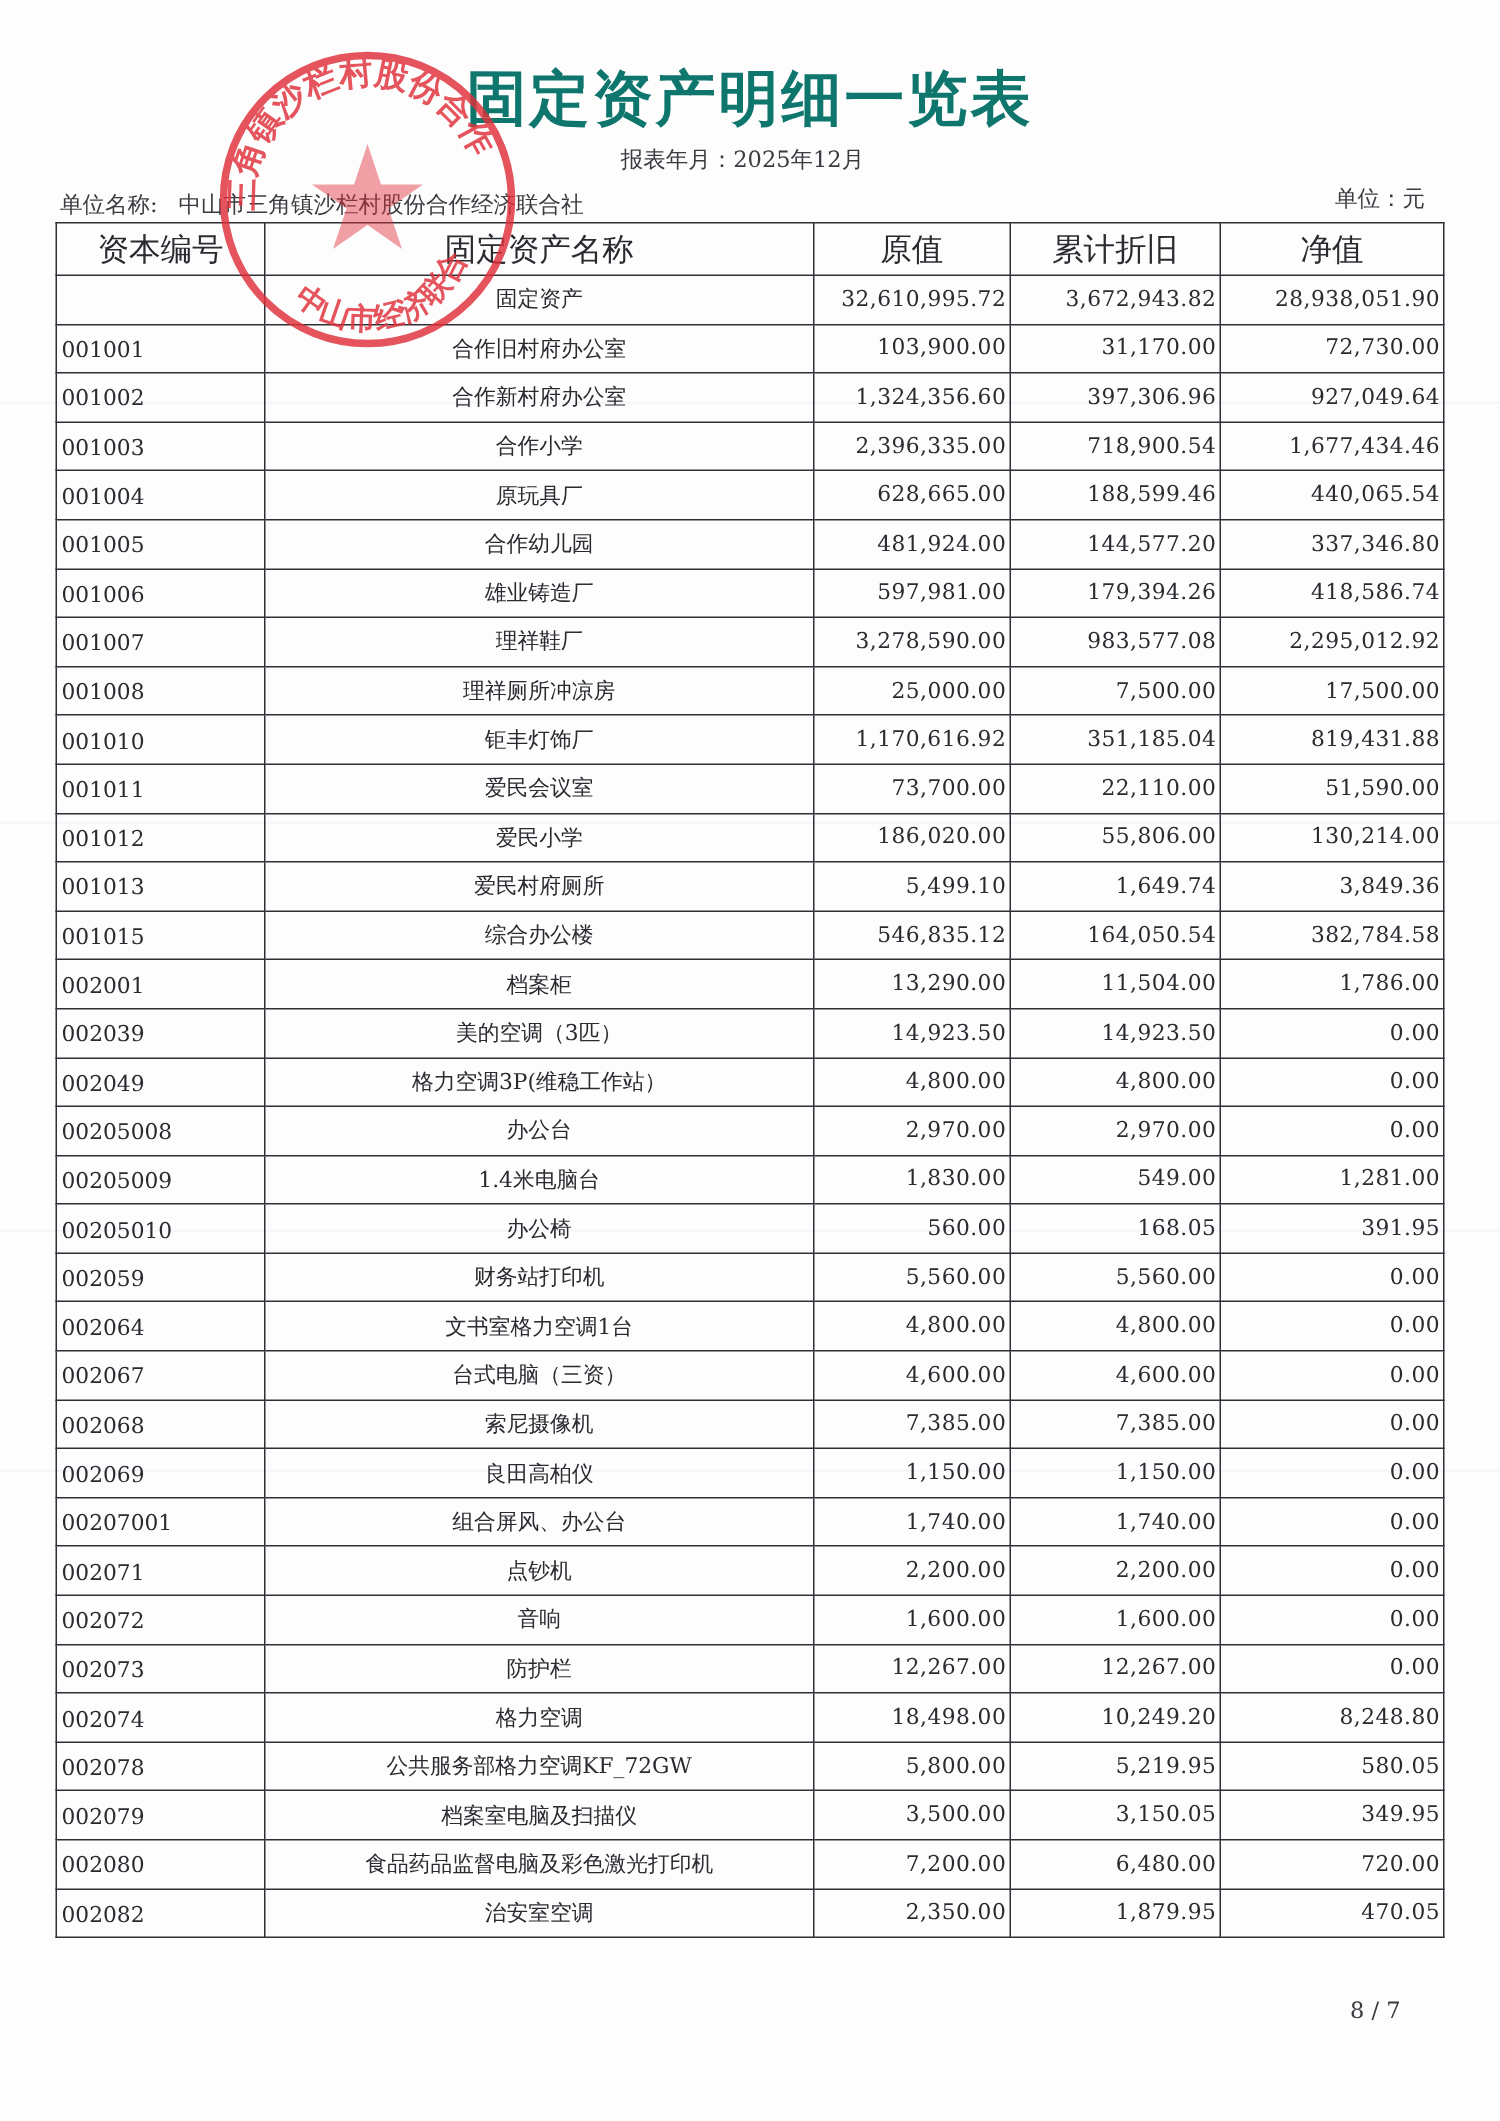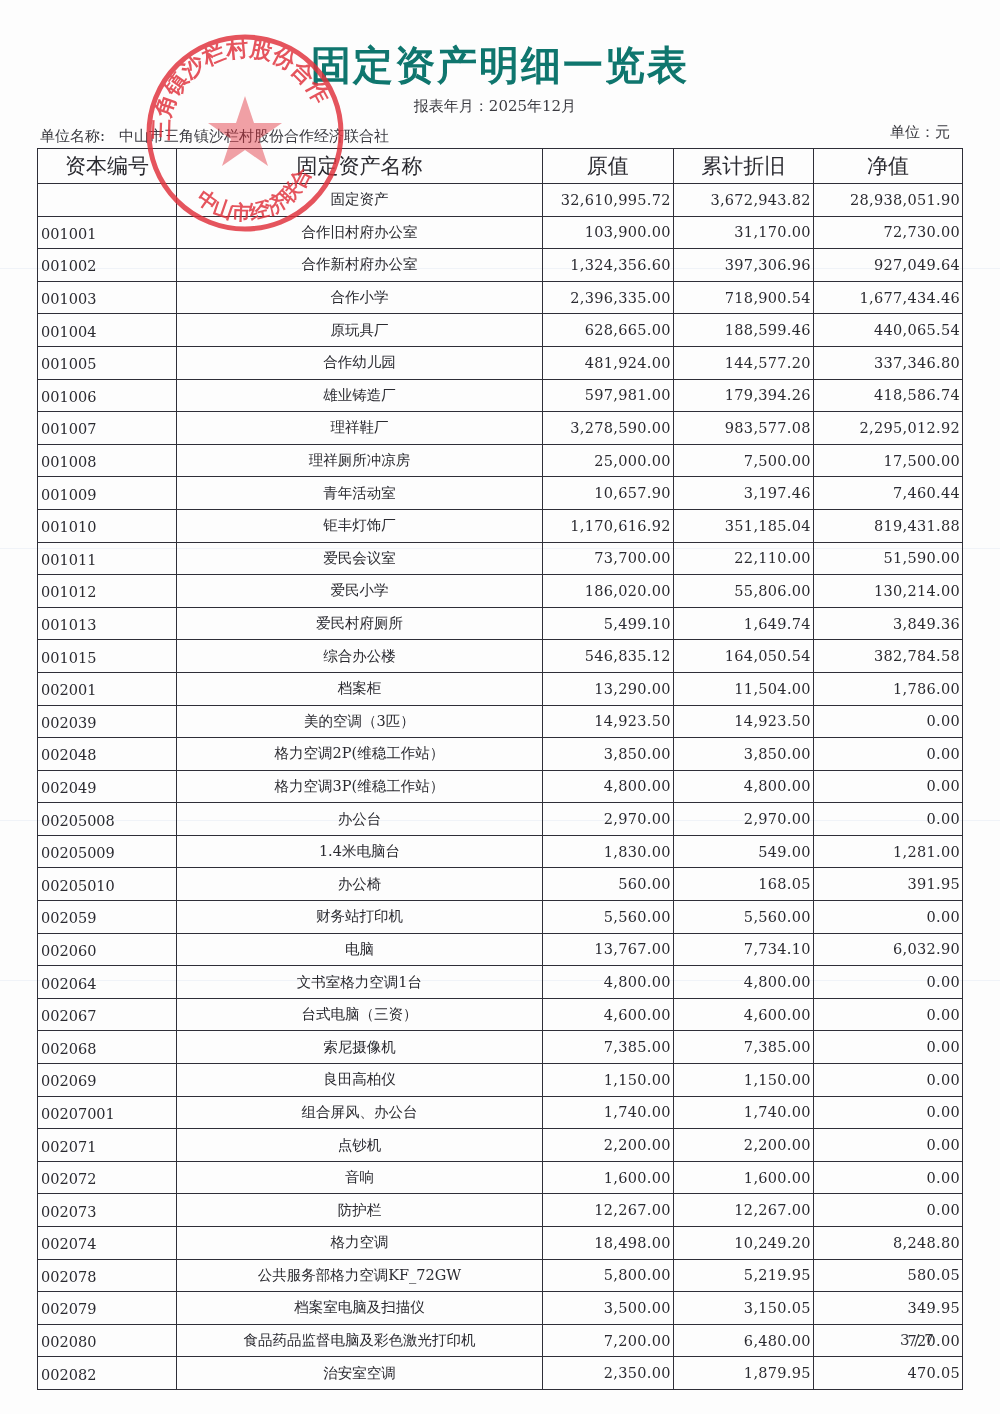--- a/index.html
+++ b/index.html
@@ -132,27 +132,20 @@
         <td class="num">2,295,012.92</td>
       </tr>
       <tr>
         <td class="code">001008</td>
         <td class="name">理祥厕所冲凉房</td>
         <td class="num">25,000.00</td>
         <td class="num">7,500.00</td>
         <td class="num">17,500.00</td>
       </tr>
       <tr>
-        <td class="code">001009</td>
-        <td class="name">青年活动室</td>
-        <td class="num">10,657.90</td>
-        <td class="num">3,197.46</td>
-        <td class="num">7,460.44</td>
-      </tr>
-      <tr>
         <td class="code">001010</td>
         <td class="name">钜丰灯饰厂</td>
         <td class="num">1,170,616.92</td>
         <td class="num">351,185.04</td>
         <td class="num">819,431.88</td>
       </tr>
       <tr>
         <td class="code">001011</td>
         <td class="name">爱民会议室</td>
         <td class="num">73,700.00</td>
@@ -188,27 +181,20 @@
         <td class="num">1,786.00</td>
       </tr>
       <tr>
         <td class="code">002039</td>
         <td class="name">美的空调（3匹）</td>
         <td class="num">14,923.50</td>
         <td class="num">14,923.50</td>
         <td class="num">0.00</td>
       </tr>
       <tr>
-        <td class="code">002048</td>
-        <td class="name">格力空调2P(维稳工作站）</td>
-        <td class="num">3,850.00</td>
-        <td class="num">3,850.00</td>
-        <td class="num">0.00</td>
-      </tr>
-      <tr>
         <td class="code">002049</td>
         <td class="name">格力空调3P(维稳工作站）</td>
         <td class="num">4,800.00</td>
         <td class="num">4,800.00</td>
         <td class="num">0.00</td>
       </tr>
       <tr>
         <td class="code">00205008</td>
         <td class="name">办公台</td>
         <td class="num">2,970.00</td>
@@ -230,27 +216,20 @@
         <td class="num">391.95</td>
       </tr>
       <tr>
         <td class="code">002059</td>
         <td class="name">财务站打印机</td>
         <td class="num">5,560.00</td>
         <td class="num">5,560.00</td>
         <td class="num">0.00</td>
       </tr>
       <tr>
-        <td class="code">002060</td>
-        <td class="name">电脑</td>
-        <td class="num">13,767.00</td>
-        <td class="num">7,734.10</td>
-        <td class="num">6,032.90</td>
-      </tr>
-      <tr>
         <td class="code">002064</td>
         <td class="name">文书室格力空调1台</td>
         <td class="num">4,800.00</td>
         <td class="num">4,800.00</td>
         <td class="num">0.00</td>
       </tr>
       <tr>
         <td class="code">002067</td>
         <td class="name">台式电脑（三资）</td>
         <td class="num">4,600.00</td>
@@ -330,21 +309,21 @@
       <tr>
         <td class="code">002082</td>
         <td class="name">治安室空调</td>
         <td class="num">2,350.00</td>
         <td class="num">1,879.95</td>
         <td class="num">470.05</td>
       </tr>
     </tbody>
 </table>
 
-<div class="page-num">3 / 7</div>
+<div class="page-num">8 / 7</div>
 
 <svg class="stamp" viewBox="0 0 210 210">
   <defs>
     <path id="arcTop" d="M 30 118 A 76 76 0 1 1 178 124"></path>
     <path id="arcBot" d="M 52 168 A 70 70 0 0 0 168 150"></path>
   </defs>
   <circle cx="105" cy="105" r="96" fill="none" stroke="#e0303a" stroke-width="5"></circle>
   <polygon points="105,68 114,95 142,95 119,111 128,138 105,122 82,138 91,111 68,95 96,95" fill="rgba(224,48,58,0.55)"></polygon>
   <text font-size="22" fill="#e0303a" font-family="DejaVu Sans, sans-serif" font-weight="bold">
     <textPath href="#arcTop" startOffset="2%" id="stampTop">三角镇沙栏村股份合作</textPath>

